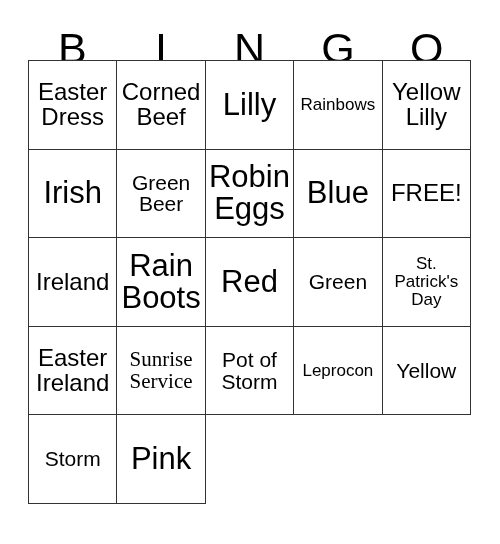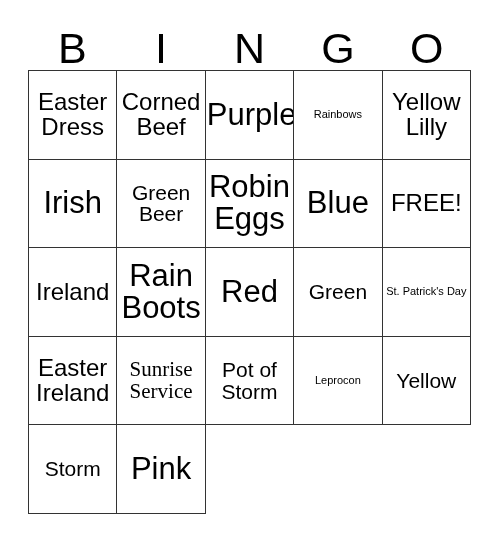--- a/index.html
+++ b/index.html
@@ -41,21 +41,21 @@
     font-weight: 400;
     letter-spacing: 0px;
     color: #000000;
     line-height: 1;
     display: block;
   }
   
   .grid {
     position: absolute;
     left: 28px;
-    top: 70px;
+    top: 60px;
     width: 443px;
     height: 444px;
     display: grid;
     grid-template-columns: repeat(5, 1fr);
     grid-template-rows: repeat(5, 1fr);
     border-top: 1.5px solid #333333;
     border-left: 1.5px solid #333333;
     box-sizing: border-box;
     background: #ffffff;
   }
@@ -77,21 +77,21 @@
     line-height: 1.04;
     font-weight: 400;
     word-break: normal;
     hyphens: none;
   }
   
   .sz-xl  { font-size: 31px; }
   .sz-lg  { font-size: 21px; }
   .sz-md  { font-size: 24px; }
   .sz-sm  { font-size: 21px; font-family: Liberation Serif, serif; }
-  .sz-xs  { font-size: 11px; }
+  .sz-xs  { font-size: 17px; }
 </style>
 </head>
 <body>
 
 <div id="card">
 
   <div class="header-row">
     <div class="header-cell">
       <span class="header-letter">B</span>
     </div>
@@ -110,21 +110,21 @@
   </div>
 
   <div class="grid" id="bingo-grid">
       <div class="cell">
         <span class="cell-text sz-md">Easter Dress</span>
       </div>
       <div class="cell">
         <span class="cell-text sz-md">Corned Beef</span>
       </div>
       <div class="cell">
-        <span class="cell-text sz-xl">Purple</span>
+        <span class="cell-text sz-xl">Lilly</span>
       </div>
       <div class="cell">
         <span class="cell-text sz-xs">Rainbows</span>
       </div>
       <div class="cell">
         <span class="cell-text sz-md">Yellow Lilly</span>
       </div>
       <div class="cell">
         <span class="cell-text sz-xl">Irish</span>
       </div>

